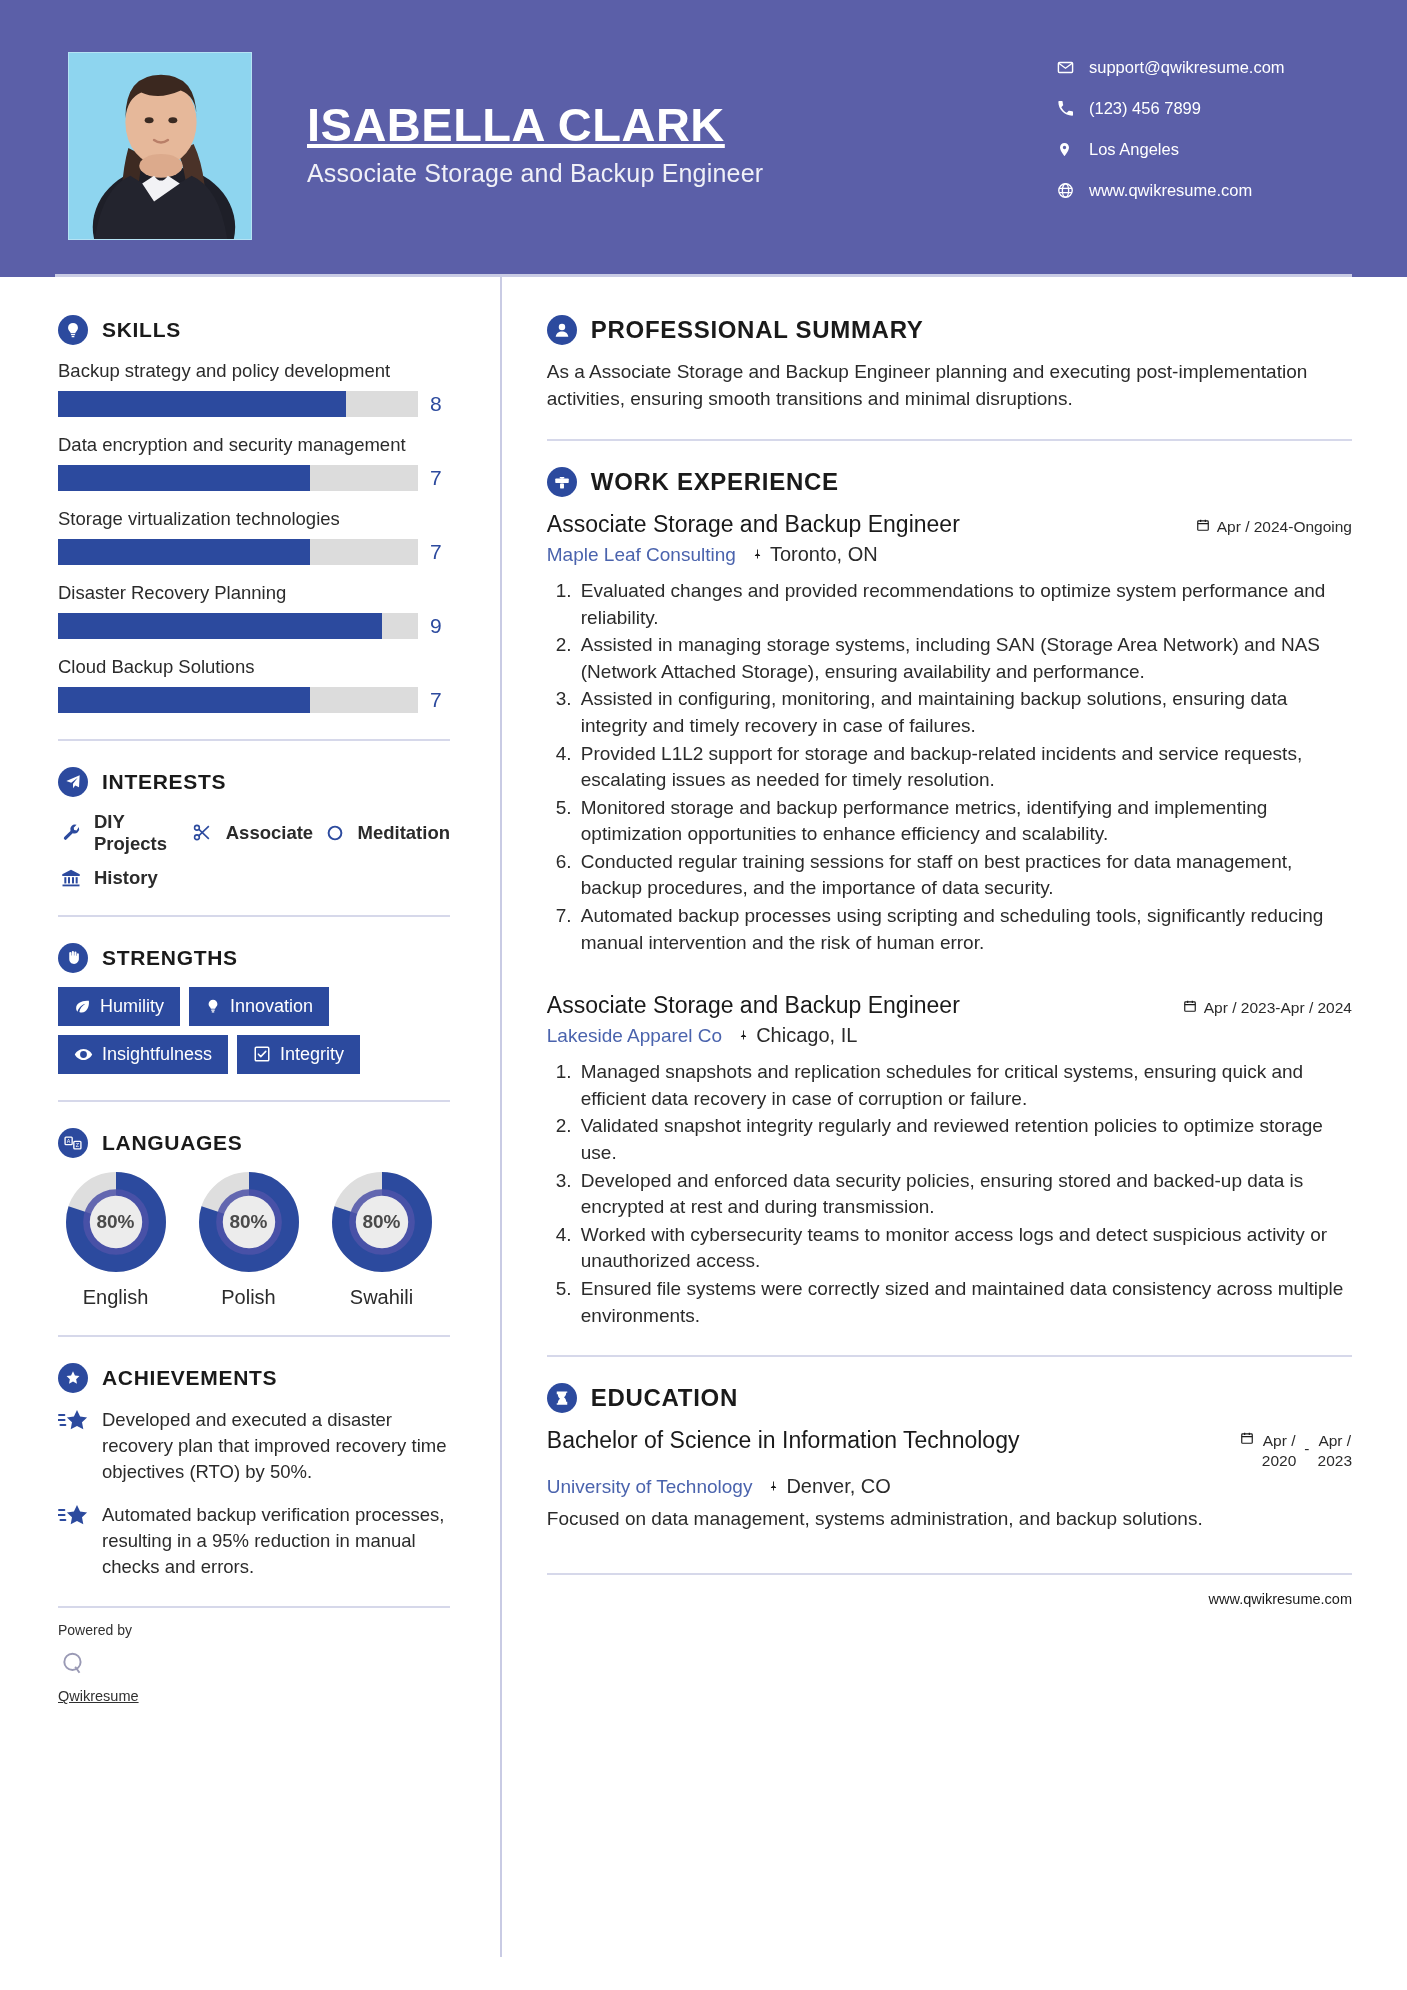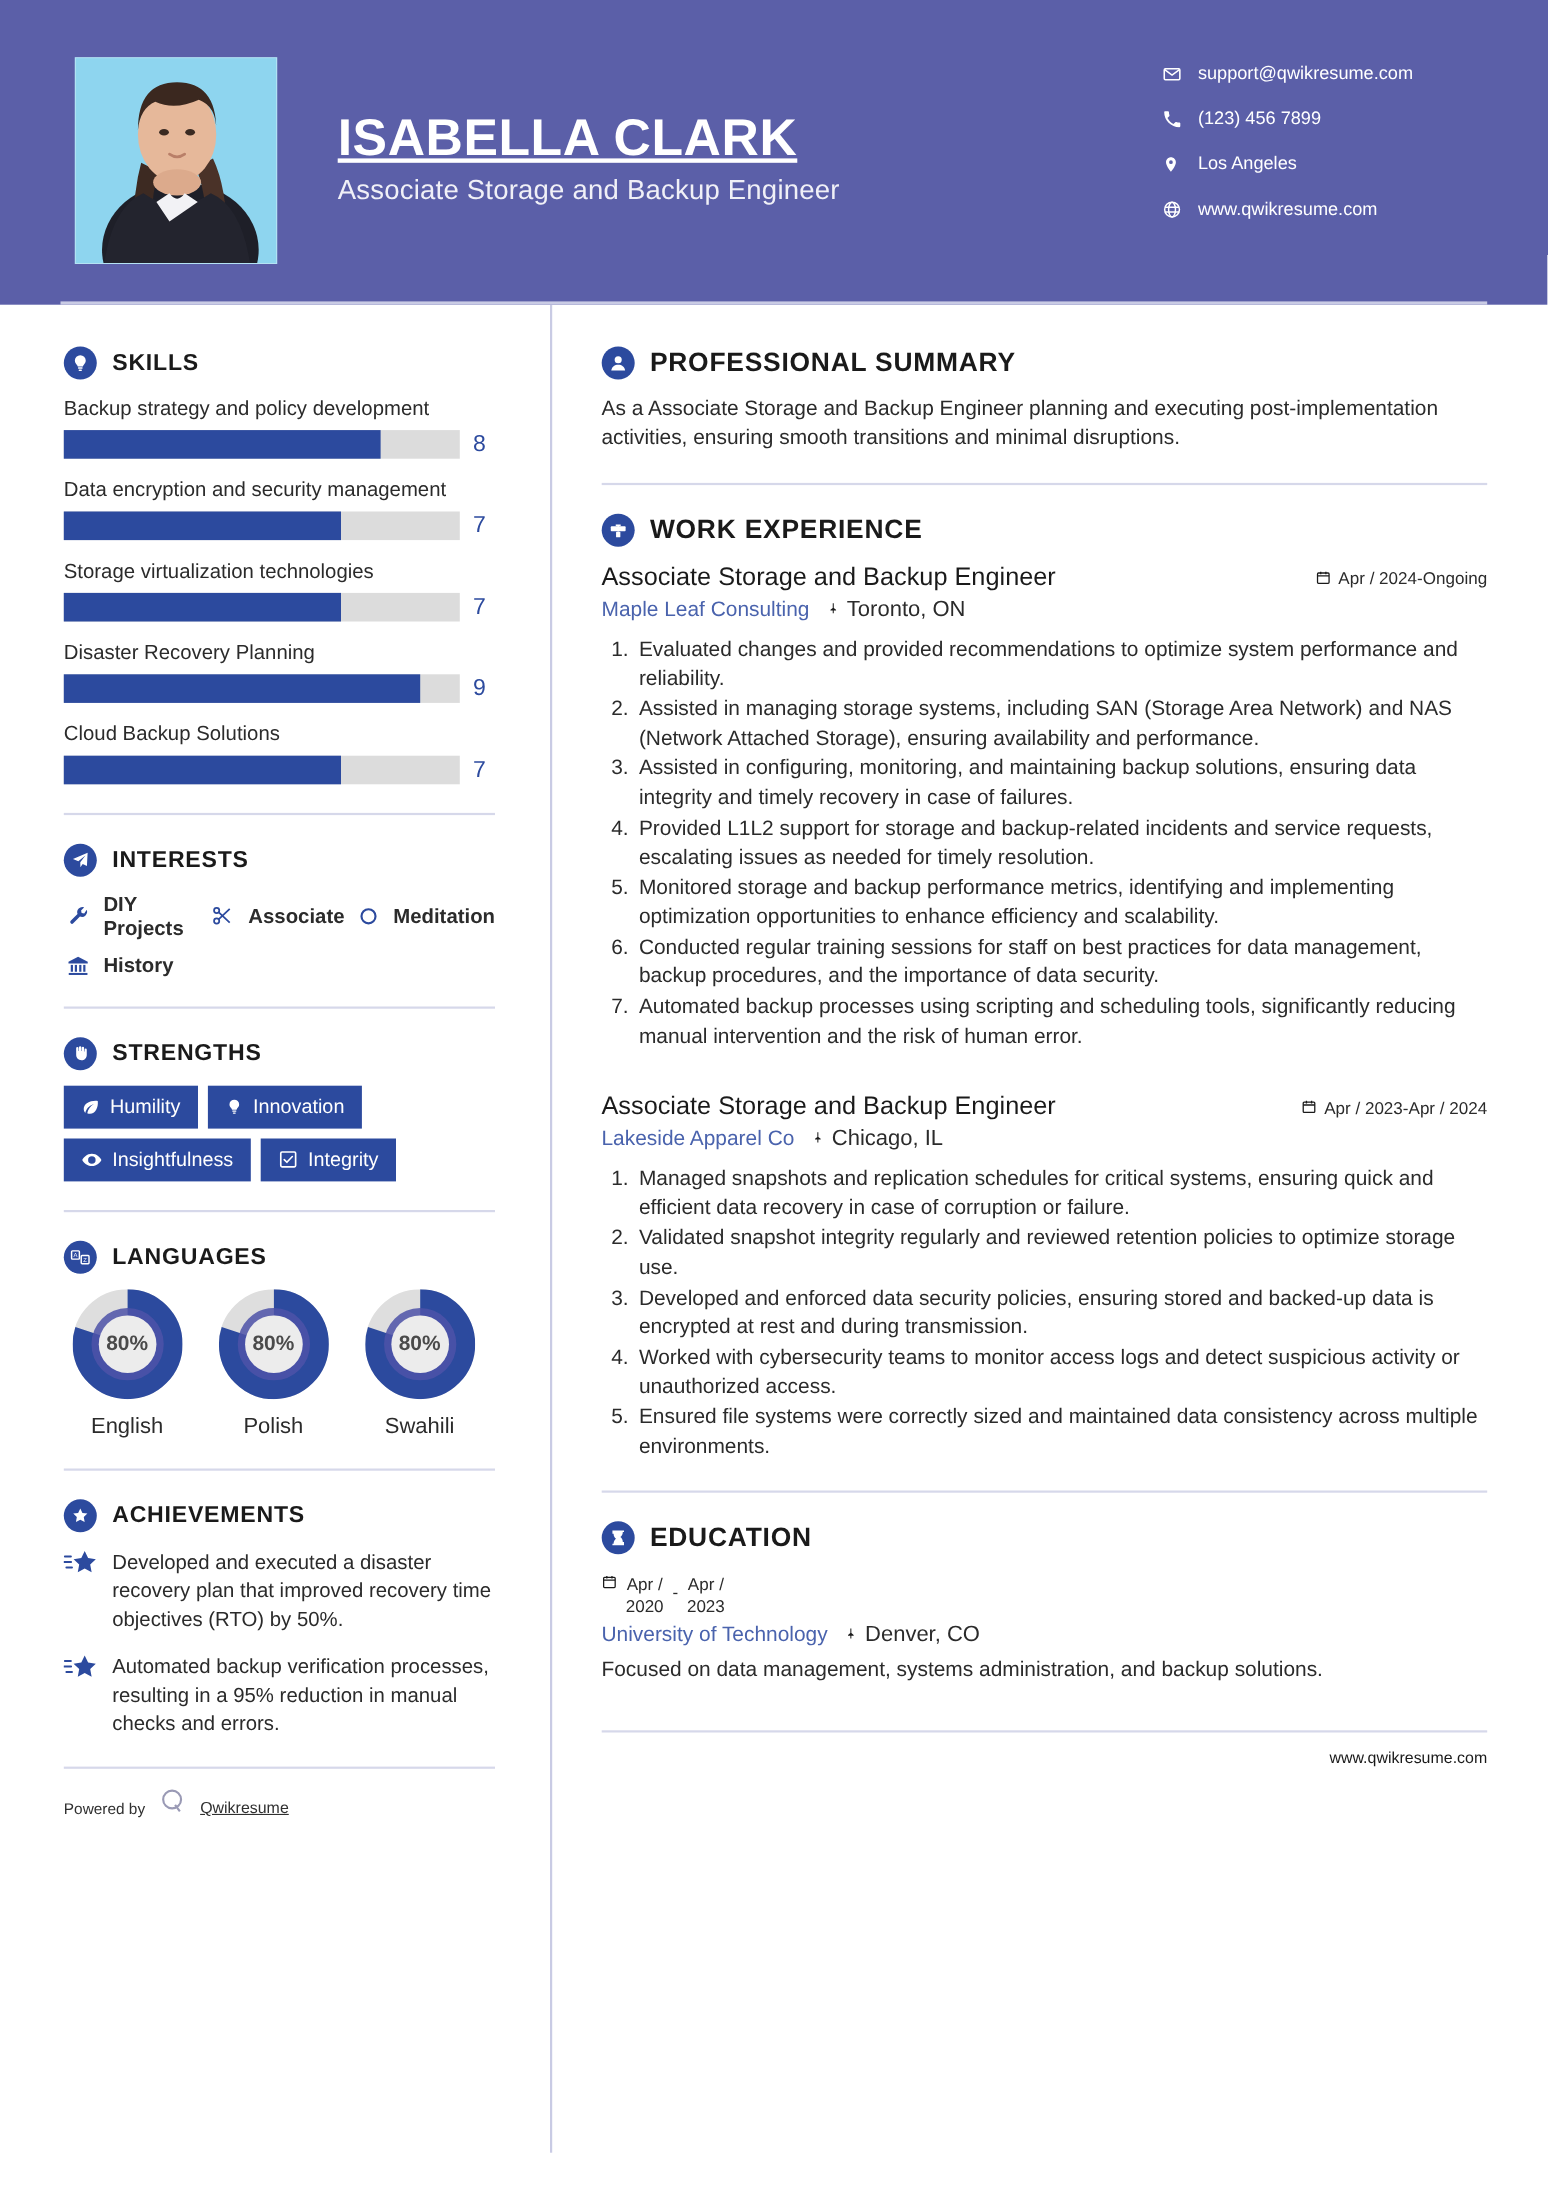--- a/index.html
+++ b/index.html
@@ -243,22 +243,22 @@
   .ach .ai { flex: 0 0 30px; padding-top: 2px; }
   .ach-text {
     font-size: 18.5px;
     color: #2b2b2b;
     line-height: 1.42;
   }
 
   
   .side-foot-rule { height: 2px; background: #d6d8ea; margin: 26px 0 14px 0; }
   .powered {
-    display: flex; align-items: flex-end; gap: 10px;
-    font-size: 14px; color: #303030;
+    display: flex; align-items: flex-start; gap: 10px;
+    font-size: 14px; color: #303030; flex-direction: column;
   }
   .powered .qlogo {
     width: 30px; height: 30px;
     display: flex; align-items: center; justify-content: center;
   }
   .powered .qname { text-decoration: underline; font-size: 14.5px; }
 
   
   .summary {
     font-size: 19px;
@@ -789,20 +789,21 @@
       <div>
         <div class="sec-head">
           <span class="sec-icon">
             <svg width="18" height="18" viewBox="0 0 24 24" fill="#ffffff">
               <path d="M5 3.2h14v1.8h-1.4c0 3-1.4 4.9-3 6 1.6 1.1 3 3 3 6H19V21H5v-1.9h1.4c0-3 1.4-4.9 3-6-1.6-1.1-3-3-3-6H5z"></path>
             </svg>
           </span>
           <span class="sec-title main-t">EDUCATION</span>
         </div>
         <div class="edu-head">
+          <div class="edu-degree">Bachelor of Science in Information Technology</div>
           <div class="edu-dates">
             <span>
               <svg width="14" height="14" viewBox="0 0 24 24" fill="none" stroke="#1a1a1a" stroke-width="2">
                 <rect x="3" y="5" width="18" height="16" rx="1.5"></rect>
                   <path d="M3 9.5h18M8 3v4M16 3v4"></path>
               </svg>
             </span>
             <span class="d2col">
               <span>Apr /</span><br>
               <span>2020</span>

